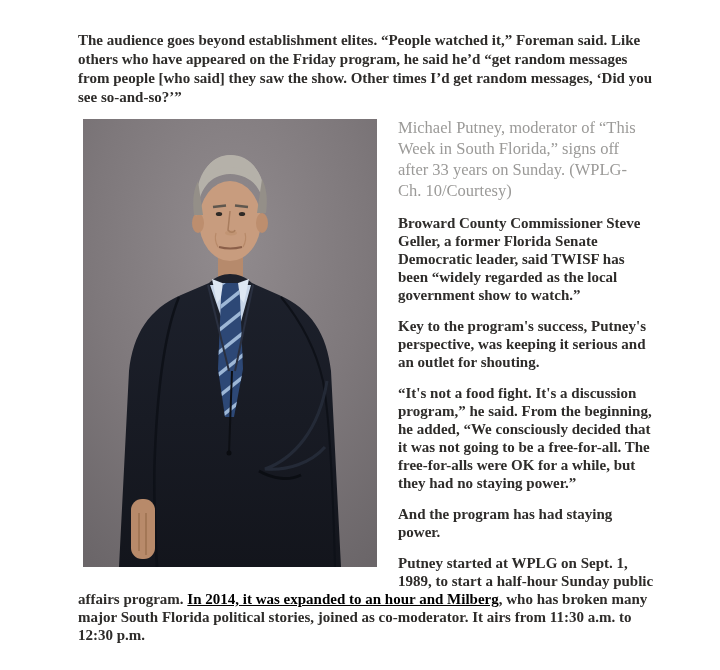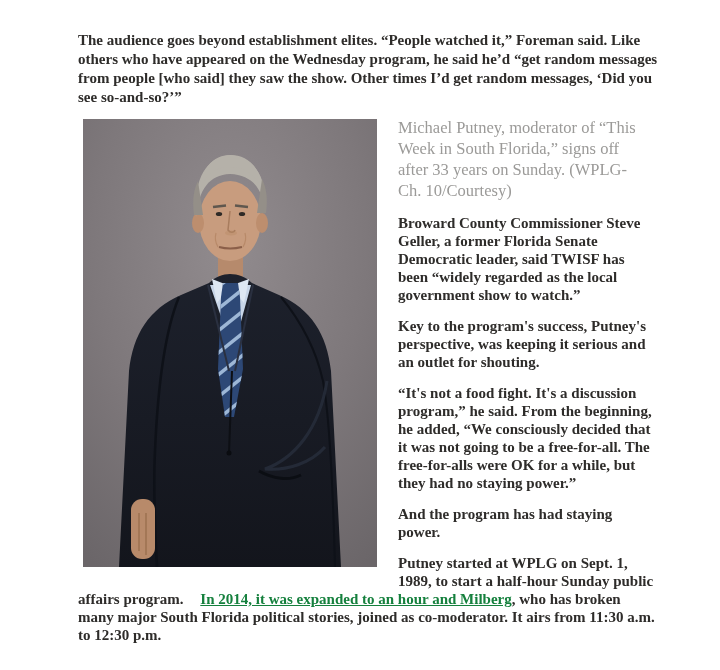--- a/index.html
+++ b/index.html
@@ -17,29 +17,29 @@
   .intro { line-height:19px; margin-bottom:10px; }
   figure.photo {
     float:left; width:294px; height:448px;
     margin:2px 21px 16px 5px; padding:0;
   }
   figure.photo svg { display:block; width:100%; height:100%; }
   .caption {
     font-weight:400; font-size:16.5px; line-height:21px;
     color:#9b9a98; margin:0 0 13px 0; padding-right:14px;
   }
-  .link { color:#15803d; cursor:pointer;margin-left:13px; }
+  .link { color:#000000; cursor:pointer; }
   .clear { clear:both; }
 </style>
 </head>
 <body>
 
 <article class="article">
 
-  <p class="body-text intro">The audience goes beyond establishment elites. “People watched it,” Foreman said. Like others who have appeared on the Wednesday program, he said he’d “get random messages from people [who said] they saw the show. Other times I’d get random messages, ‘Did you see so-and-so?’”</p>
+  <p class="body-text intro">The audience goes beyond establishment elites. “People watched it,” Foreman said. Like others who have appeared on the Friday program, he said he’d “get random messages from people [who said] they saw the show. Other times I’d get random messages, ‘Did you see so-and-so?’”</p>
 
   <figure class="photo">
     <svg viewBox="0 0 294 448" xmlns="http://www.w3.org/2000/svg">
       <defs>
         <radialGradient id="bgGrad" cx="50%" cy="28%" r="85%">
           <stop offset="0%" stop-color="#918b8e"></stop>
           <stop offset="55%" stop-color="#7e787b"></stop>
           <stop offset="100%" stop-color="#6b6669"></stop>
         </radialGradient>
         <linearGradient id="suitGrad" x1="0" y1="0" x2="0" y2="1">

